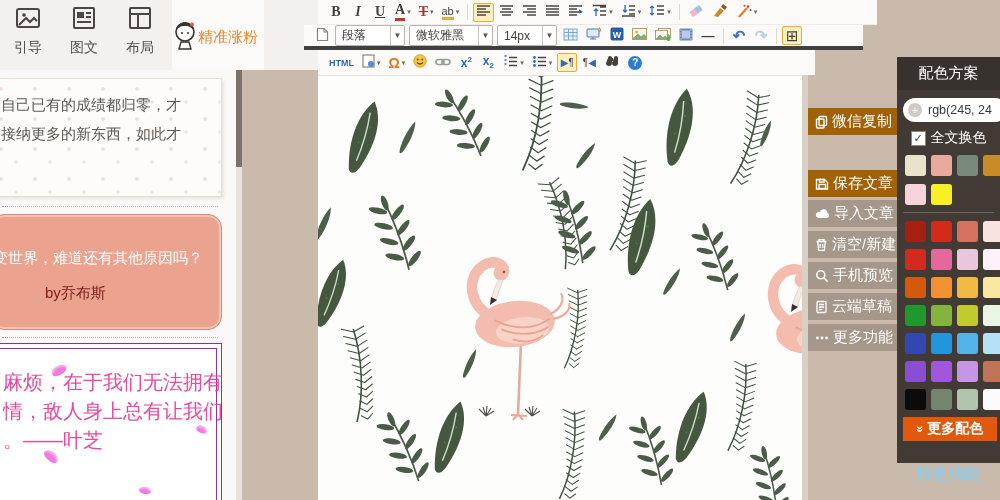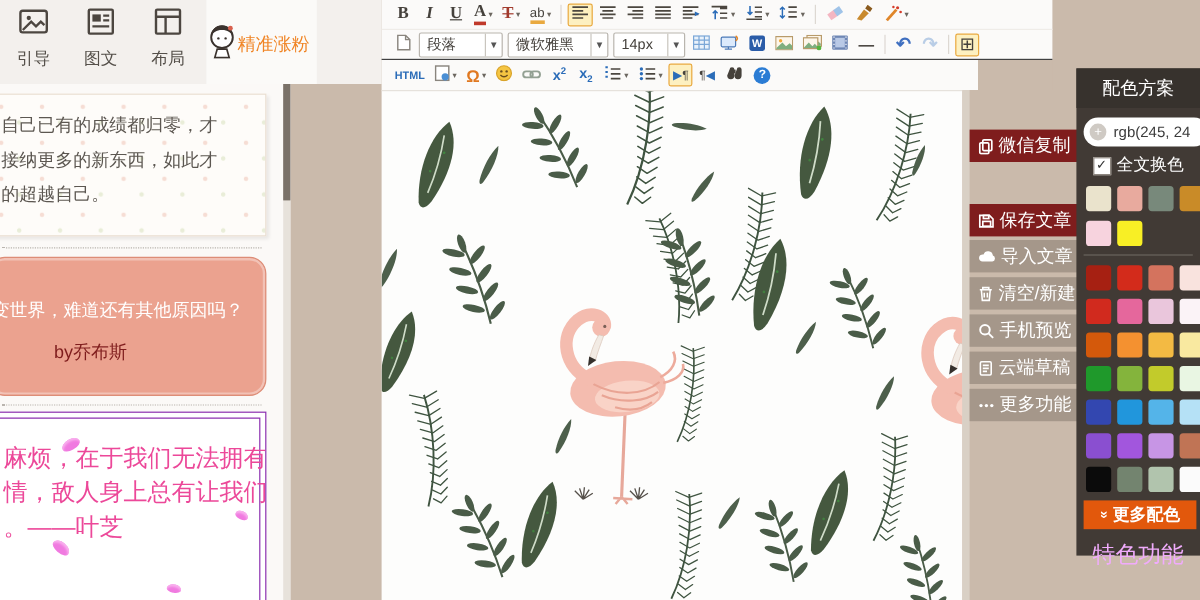--- a/index.html
+++ b/index.html
@@ -29,57 +29,57 @@
   #card3{left:-10px;top:273px;width:232px;height:170px;background:#fff;border:1px solid #8c30b0;
          box-shadow:inset 0 0 0 4px #fff,inset 0 0 0 5px #8c30b0;padding:24px 6px 0 12px;overflow:hidden}
   #card3 .ln{font-size:20px;line-height:29px;color:#ec4899;white-space:nowrap}
   .petal{position:absolute;width:16px;height:9px;border-radius:50%/60% 60% 45% 45%;
          background:#f07ae0;box-shadow:inset 0 2px 2px #f9b2ee}
   #sb-scroll{left:236px;top:70px;width:6px;height:430px;background:#e7e2db}
   #sb-thumb{position:absolute;left:0;top:0;width:6px;height:97px;background:#7a7168}
   
   .tbrow{position:absolute;background:#fbfaf9;display:flex;align-items:center;padding-left:7px;box-sizing:border-box}
   #tb1{left:318px;top:0;width:559px;height:25px;border-bottom:1px solid #efece8}
-  #tb2{left:318px;top:25px;width:559px;height:25px;border-bottom:1px solid #404040}
+  #tb2{left:304px;top:25px;width:559px;height:25px;border-bottom:4px solid #404040}
   #tb3{left:318px;top:50px;width:497px;height:25px}
   .tbtn{height:19px;min-width:20px;padding:0 2px;margin:0 1px;display:flex;align-items:center;justify-content:center;
         border:1px solid transparent;border-radius:2px;font-size:13px;color:#45413c;cursor:pointer;box-sizing:border-box}
   .tbtn.on{background:#fdf0c0;border:1px solid #e9a93f}
   .vsep{width:1px;height:16px;background:#ddd8d2;margin:0 4px}
   .car2{font-size:7px;color:#6b665f;margin-left:2px}
   .serif{font-family:"Liberation Serif",serif;font-weight:bold;font-size:14px}
   .sel{display:flex;align-items:stretch;border:1px solid #b9b5ae;background:#fff;height:19px;border-radius:2px;margin:0 2px;cursor:pointer}
   .sel .txt{padding:0 6px;font-size:12px;display:flex;align-items:center;color:#45413c;white-space:nowrap}
   .sel .car{width:13px;border-left:1px solid #c9c5be;display:flex;align-items:center;justify-content:center;font-size:8px;color:#555}
   .blue{color:#2b6cb8;font-weight:bold}
   
   #canvas{left:318px;top:75px;width:484px;height:425px;background:#fdfdfc;border-top:1px solid #e6e2dc;overflow:hidden}
   #cv-scroll{left:802px;top:75px;width:6px;height:425px;background:#d9d0c5}
   #tb3-gap{left:815px;top:50px;width:62px;height:25px;background:#cabaab}
   
   .abtn{position:absolute;left:808px;width:100px;height:27px;display:flex;align-items:center;padding-left:7px;
         box-sizing:border-box;color:#fff;font-size:15px;cursor:pointer;z-index:5}
   .abtn svg{margin-right:4px;flex:none}
-  .abtn.orange{background:#7f1d1d}
+  .abtn.orange{background:#a16207}
   .abtn.taupe{background:#a5978a}
   
   #panel{left:897px;top:57px;width:103px;height:406px;background:#413a35;z-index:9}
   #panel-head{height:33px;background:#37322d;color:#fff;font-size:15px;display:flex;align-items:center;justify-content:center}
   #rgb-wrap{margin:8px 0 0 6px;width:104px;height:24px;background:#fff;border-radius:12px;display:flex;align-items:center;padding-left:5px;box-sizing:border-box}
   #rgb-plus{width:14px;height:14px;border-radius:7px;background:#cfcac4;color:#fff;font-size:11px;line-height:14px;text-align:center;flex:none;margin-right:4px}
   #rgb-input{border:0;outline:0;width:78px;font-size:12.5px;color:#3b3b3b;background:transparent;font-family:"Liberation Sans",sans-serif}
   #recolor{display:flex;align-items:center;justify-content:center;margin-top:7px;color:#fff;font-size:14px}
   #recolor .box{width:13px;height:13px;background:#fff;border:1px solid #8d867f;color:#333;font-size:11px;line-height:13px;text-align:center;margin-right:5px}
   .swrow{display:flex;flex-wrap:wrap;width:110px;margin:8px 0 0 8px}
   .swrow .sw{width:21px;height:21px;border-radius:3px;margin:0 5px 7px 0;cursor:pointer}
   #pal-div{border:0;border-top:1px solid #6b645e;margin:0 6px 0 6px}
   #more-colors{margin:0 0 0 6px;width:94px;height:24px;background:#e2580c;color:#fff;font-weight:bold;
                font-size:14px;display:flex;align-items:center;justify-content:center;cursor:pointer}
   #more-colors .chev{display:inline-block;transform:rotate(90deg);margin-right:4px;font-size:12px}
-  #features{height:30px;display:flex;align-items:center;justify-content:center;color:#f0abfc;font-size:19px;margin-top:6px}
+  #features{height:30px;display:flex;align-items:center;justify-content:center;color:#7dd3fc;font-size:16px;margin-top:18px}
 </style>
 </head>
 <body>
 
 <div id="app">
 
   <div id="topbar" class="abs">
     <div class="nav-item">
       <span><svg width="26" height="26" fill="none" stroke="#4c4640" stroke-width="2">
             <rect x="2" y="4" width="22" height="18" rx="2"></rect>
@@ -113,21 +113,20 @@
             <path d="M9,22 h8 l2,7 h-12 z" fill="#fff" stroke="#3b332e" stroke-width="1.4"></path>
           </svg></span>
       <span class="lbl">精准涨粉</span>
     </div>
   </div>
 
   <div id="sidebar" class="abs">
     <div id="card1" class="card">
       <div class="ln">自己已有的成绩都归零，才</div>
       <div class="ln">接纳更多的新东西，如此才</div>
-      <div class="ln">的超越自己。</div>
     </div>
     <div class="dotsep" style="top:136px"></div>
     <div id="card2" class="card">
       <div class="ln1">变世界，难道还有其他原因吗？</div>
       <div class="ln2">by乔布斯</div>
     </div>
     <div class="dotsep" style="top:267px"></div>
     <div id="card3" class="card">
       <div class="ln">麻烦，在于我们无法拥有</div>
       <div class="ln">情，敌人身上总有让我们</div>

